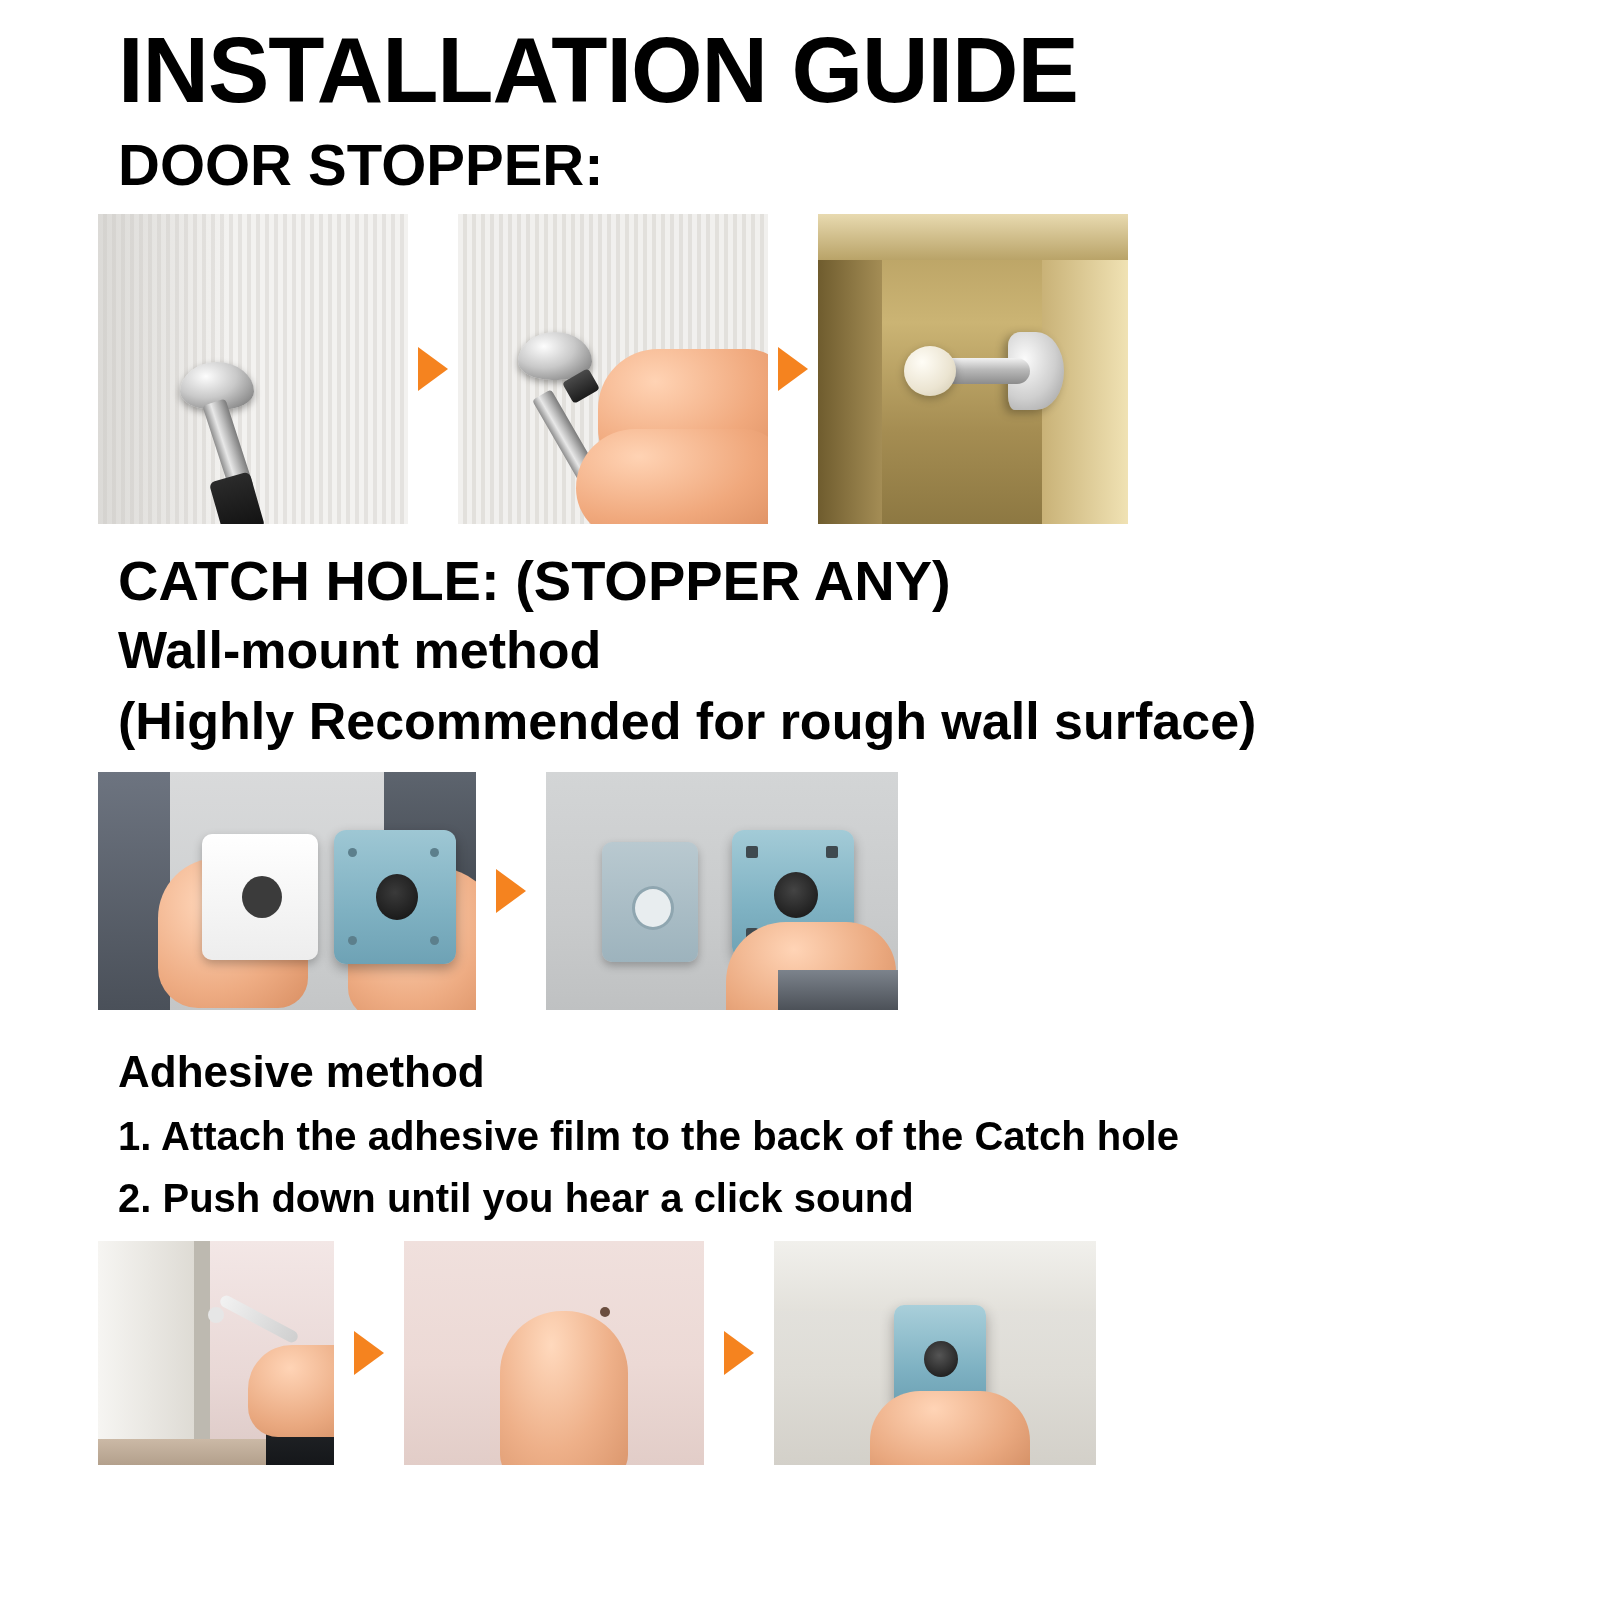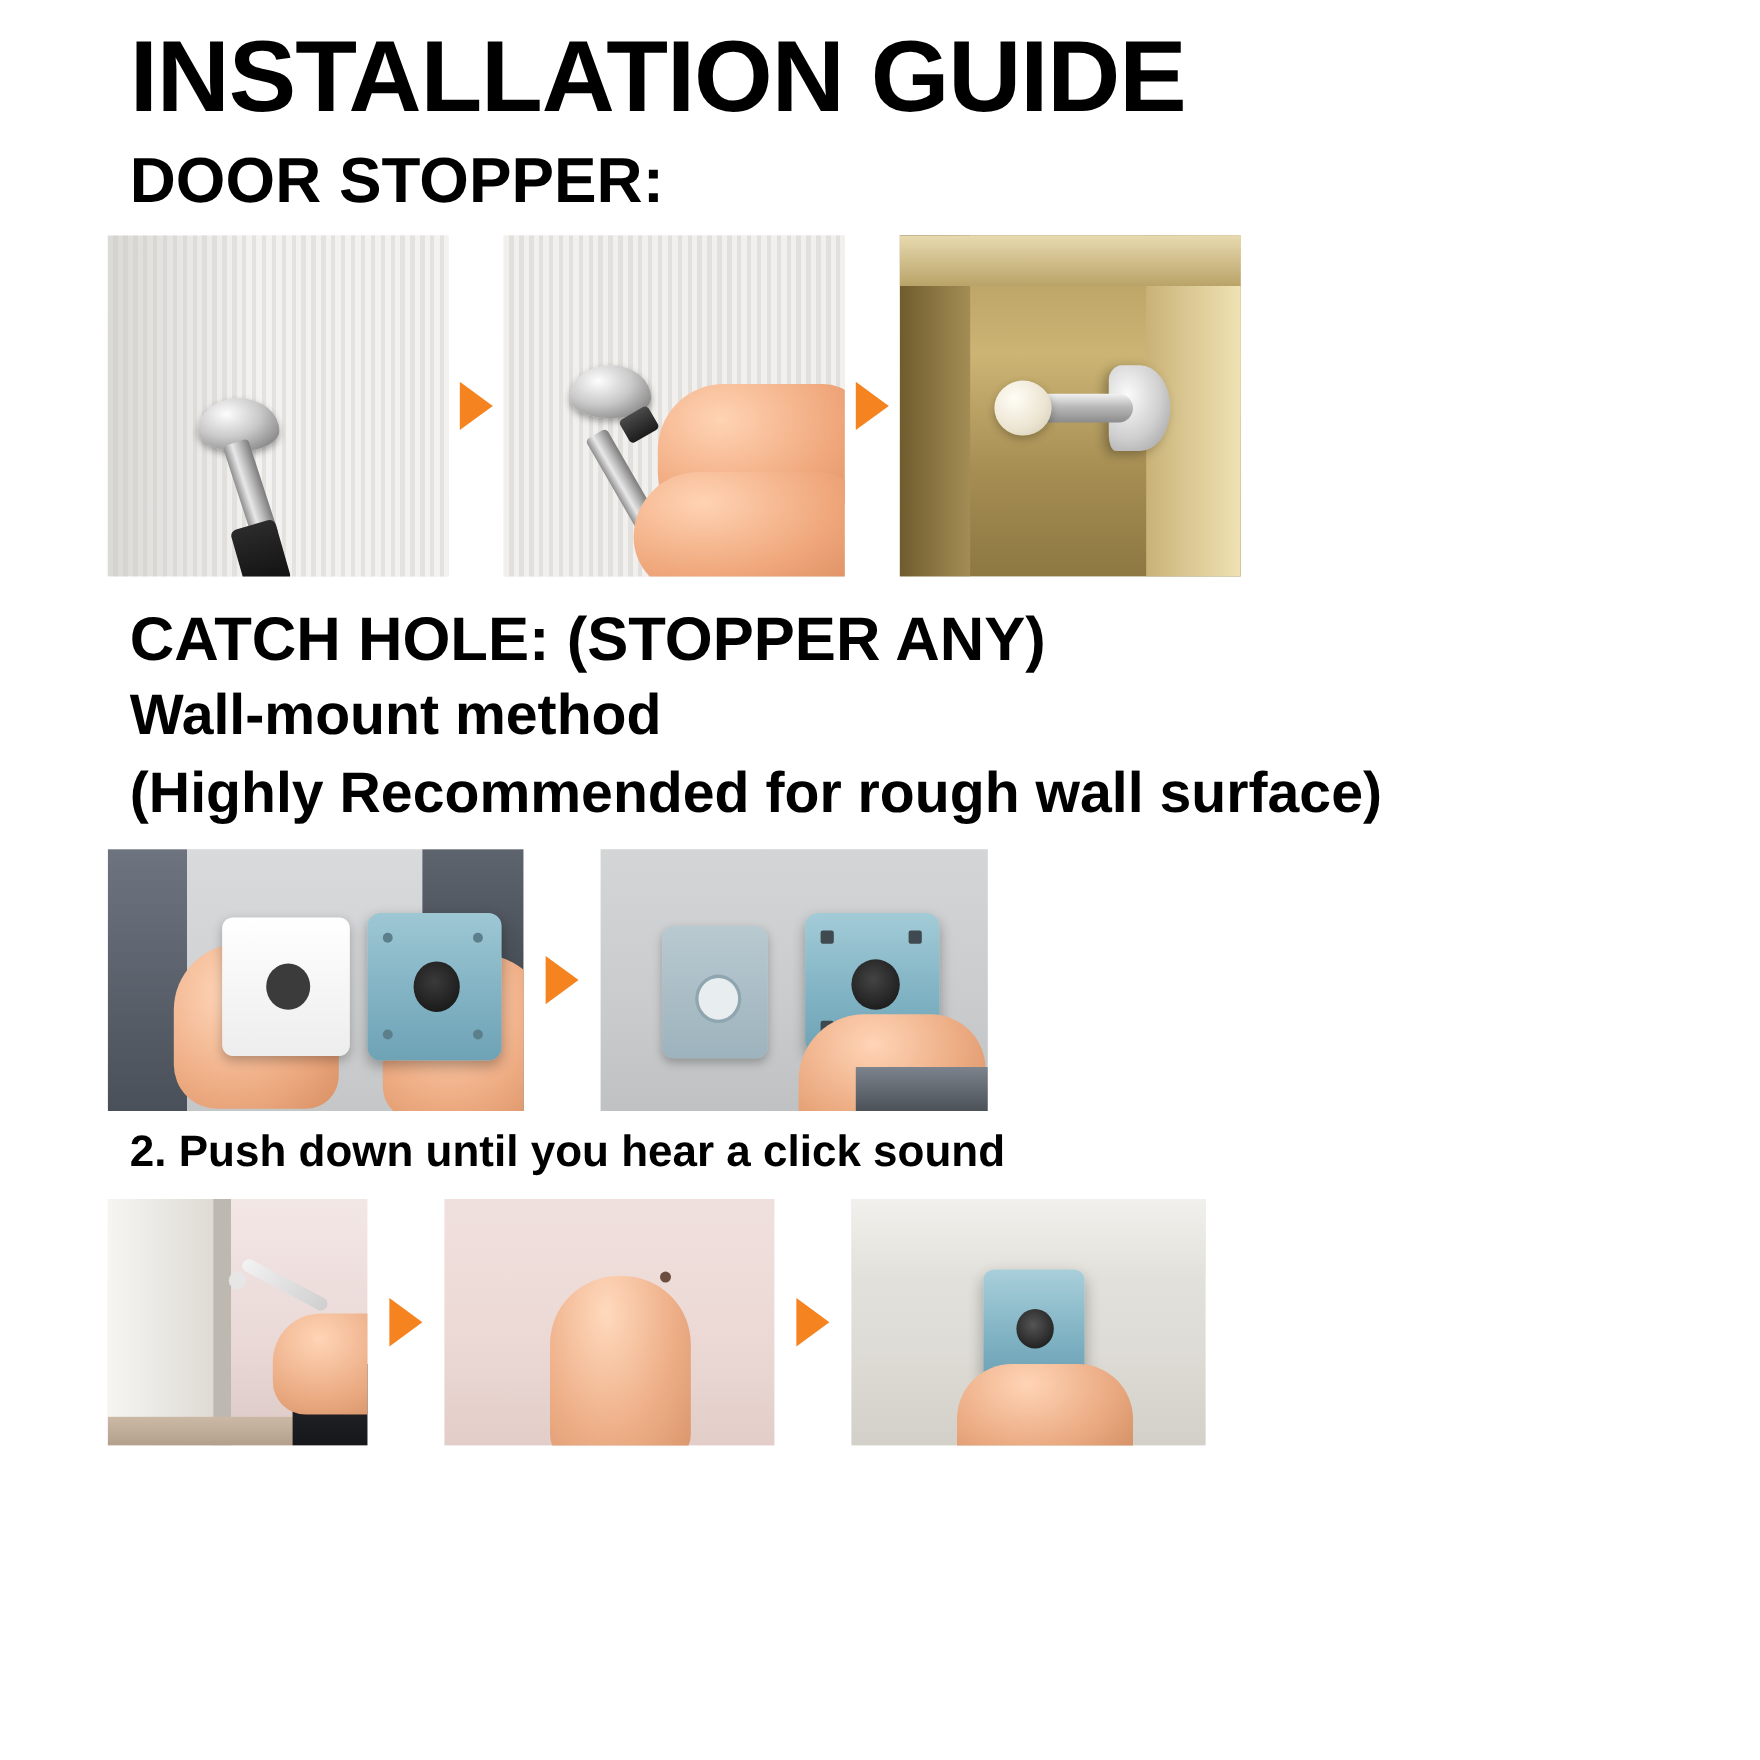--- a/index.html
+++ b/index.html
@@ -368,20 +368,22 @@
         <div class="sq" style="left:14px;top:16px;"></div>
         <div class="sq" style="left:94px;top:16px;"></div>
         <div class="sq" style="left:14px;top:98px;"></div>
         <div class="sq" style="left:94px;top:98px;"></div>
       </div>
       <div class="skin-hand-c"></div>
       <div class="sleeve-c"></div>
     </div>
   </div>
 
+  <h2 class="sub-line" style="font-size:44px;margin-top:34px;">Adhesive method</h2>
+  <p class="step-line">1. Attach the adhesive film to the back of the Catch hole</p>
   <p class="step-line">2. Push down until you hear a click sound</p>
 
   <div class="row">
     <div class="photo p-mark">
       <div class="door-edge"></div>
       <div class="door-edge2"></div>
       <div class="floor-strip"></div>
       <div class="pen"></div>
       <div class="pen-tip"></div>
       <div class="sleeve-pen"></div>

